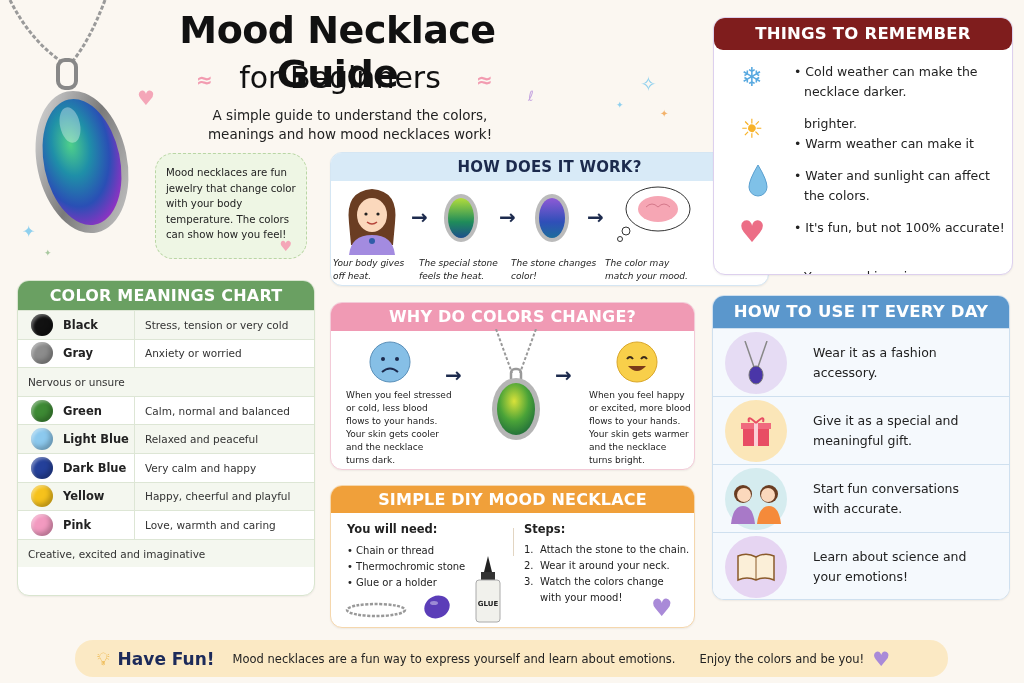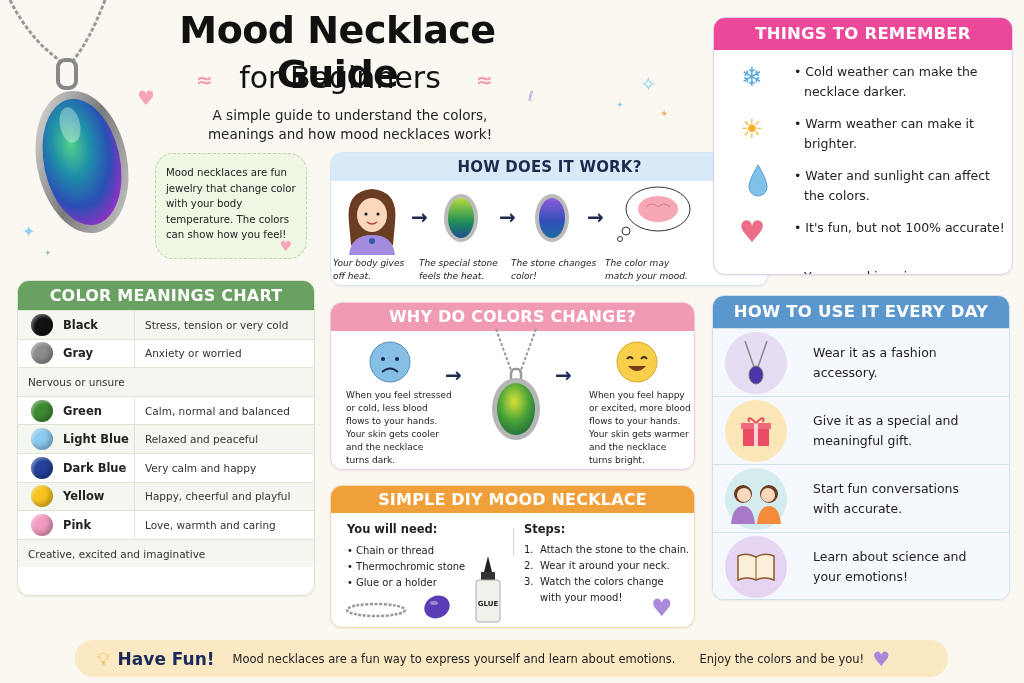--- a/index.html
+++ b/index.html
@@ -72,21 +72,21 @@
   .why-text { position: absolute; font-size: 9px; line-height: 13px; color: #222; }
 
   
   .diy { left: 330px; top: 485px; width: 365px; height: 143px; border: 1.5px solid #f5d7ad; }
   .diy .card-head { background: #f0a03a; height: 27px; line-height: 27px; font-size: 16px; }
   .diy-label { font-weight: bold; font-size: 11.5px; color: #222; }
   .diy-list { font-size: 10px; line-height: 16px; color: #222; list-style: none; }
 
   
   .remember { left: 713px; top: 17px; width: 300px; height: 258px; border: 1.5px solid #ddd0ee; }
-  .remember .card-head { background: #ec4899; height: 32px; line-height: 32px; font-size: 16.5px; }
+  .remember .card-head { background: #7f1d1d; height: 32px; line-height: 32px; font-size: 16.5px; border-radius: 9px; }
   .rem-item { position: absolute; left: 80px; font-size: 12.5px; line-height: 20px; color: #222; width: 215px; }
   .rem-icon { position: absolute; left: 22px; font-size: 26px; width: 32px; text-align: center; }
 
   
   .use { left: 712px; top: 295px; width: 298px; height: 305px; border: 1.5px solid #cfe0ef; }
   .use .card-head { background: #5b97cc; height: 32px; line-height: 32px; font-size: 16.5px; }
   .use-row { height: 68px; border-top: 1px solid #cfe0ef; display: flex; align-items: center; background: #f5f9fd; }
   .use-icon { width: 62px; height: 62px; border-radius: 50%; margin-left: 12px; margin-right: 26px;
     display: flex; align-items: center; justify-content: center; font-size: 26px; }
   .use-text { font-size: 12.5px; line-height: 20px; color: #222; width: 170px; }
@@ -351,22 +351,22 @@
 
 <div class="abs card remember">
   <div class="card-head">THINGS TO REMEMBER</div>
   <span class="rem-icon" style="top:44px;color:#58a9e0;">❄</span>
   <div class="rem-item" style="top:44px;">
     <div>• Cold weather can make the</div>
     <div style="padding-left:10px;">necklace darker.</div>
   </div>
   <span class="rem-icon" style="top:96px;color:#f7b22a;">☀</span>
   <div class="rem-item" style="top:96px;">
+    <div style="padding-left:10px;">brighter.</div>
     <div>• Warm weather can make it</div>
-    <div style="padding-left:10px;">brighter.</div>
   </div>
   <svg class="rem-icon" style="top:146px;left:28px;" width="22" height="34" viewBox="0 0 22 34">
     <path d="M11 1 Q20 16 20 23 A9 9 0 0 1 2 23 Q2 16 11 1 Z" fill="#7fc1e8" stroke="#5a9fcf"></path>
   </svg>
   <div class="rem-item" style="top:148px;">
     <div>• Water and sunlight can affect</div>
     <div style="padding-left:10px;">the colors.</div>
   </div>
   <span class="rem-icon" style="top:196px;color:#ec6e86;font-size:30px;">♥</span>
   <div class="rem-item" style="top:200px;">

